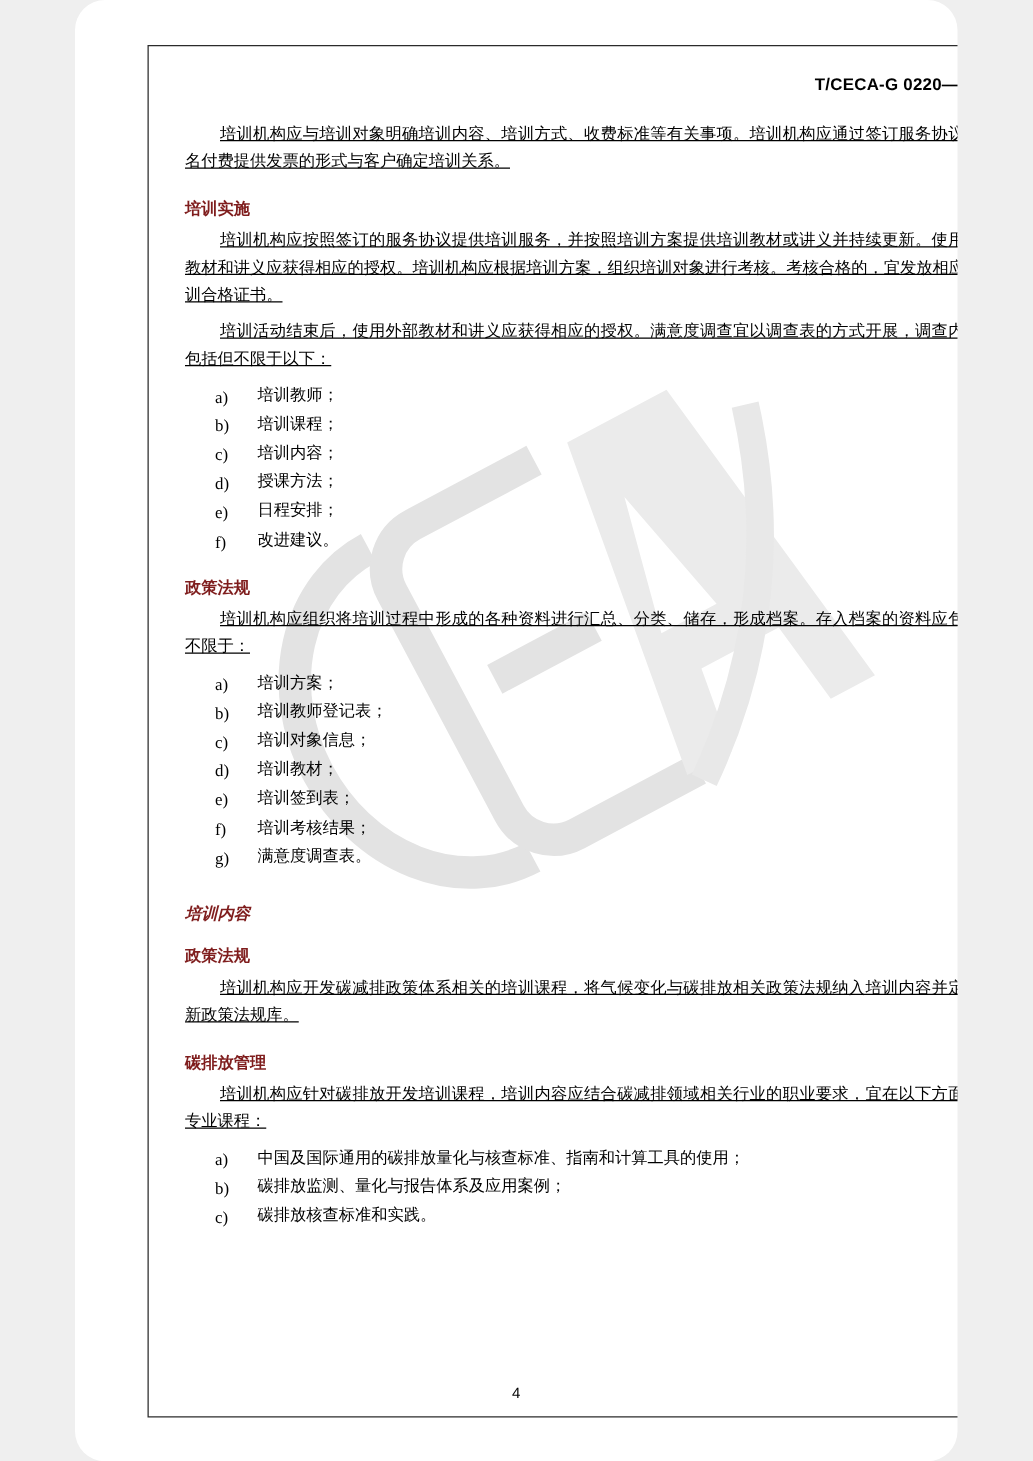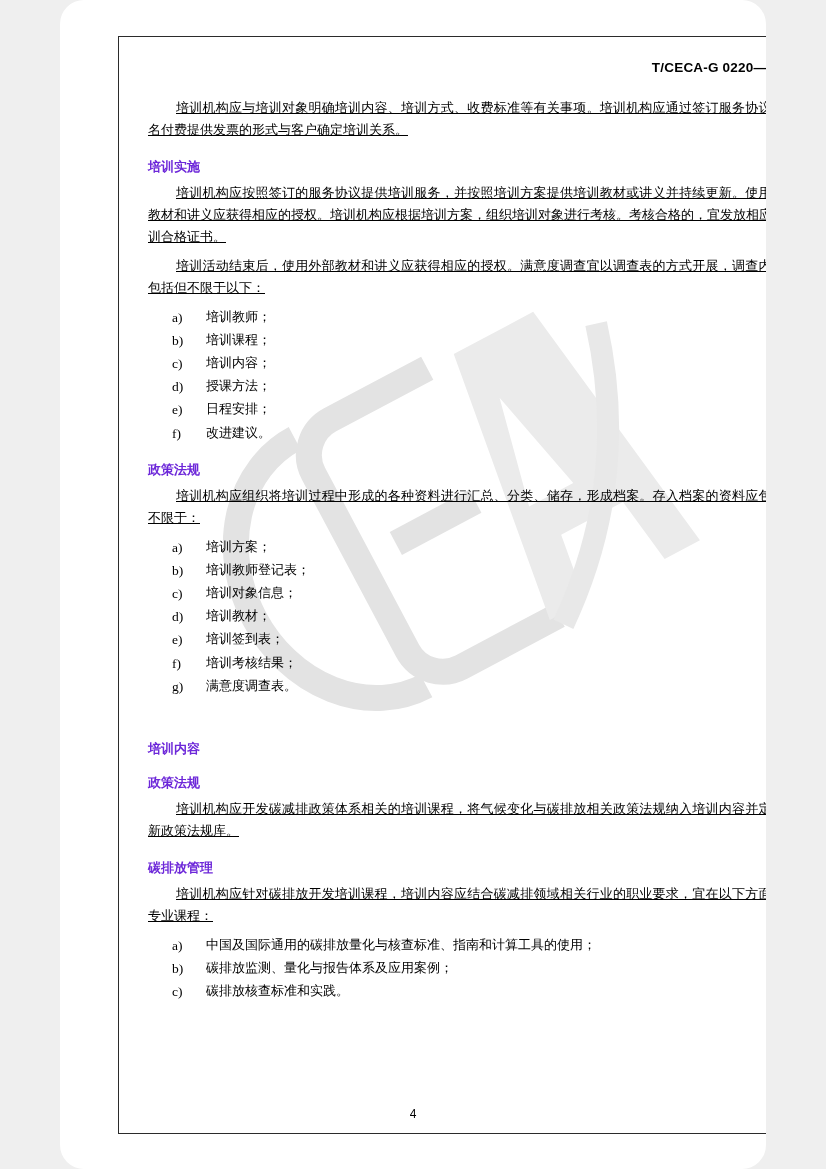--- a/index.html
+++ b/index.html
@@ -68,25 +68,26 @@
     margin: 0 0 6px 0;
     text-decoration: underline;
   }
   .para.indent {
     text-indent: 28px;
   }
   .heading {
     font-family: "DejaVu Sans", "Liberation Sans", sans-serif;
     font-size: 13px;
     font-weight: bold;
-    color: #6d28d9;
+    color: #7f1d1d;
     margin: 16px 0 6px 0;
   }
   .heading.big-gap {
-    margin-top: 42px;
+    margin-top: 24px;
+    font-style: italic;
   }
   .list {
     margin: 0 0 2px 0;
     padding: 0;
     list-style: none;
   }
   .list li {
     font-family: "DejaVu Sans", "Liberation Sans", sans-serif;
     font-size: 13px;
     line-height: 1.72;

